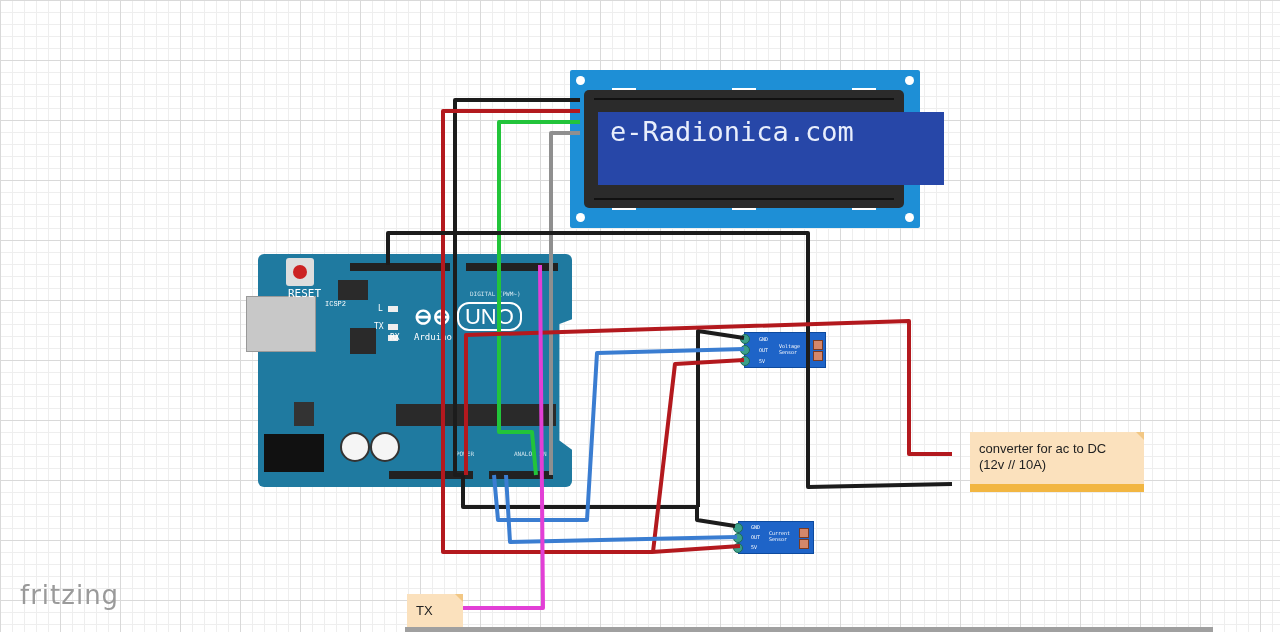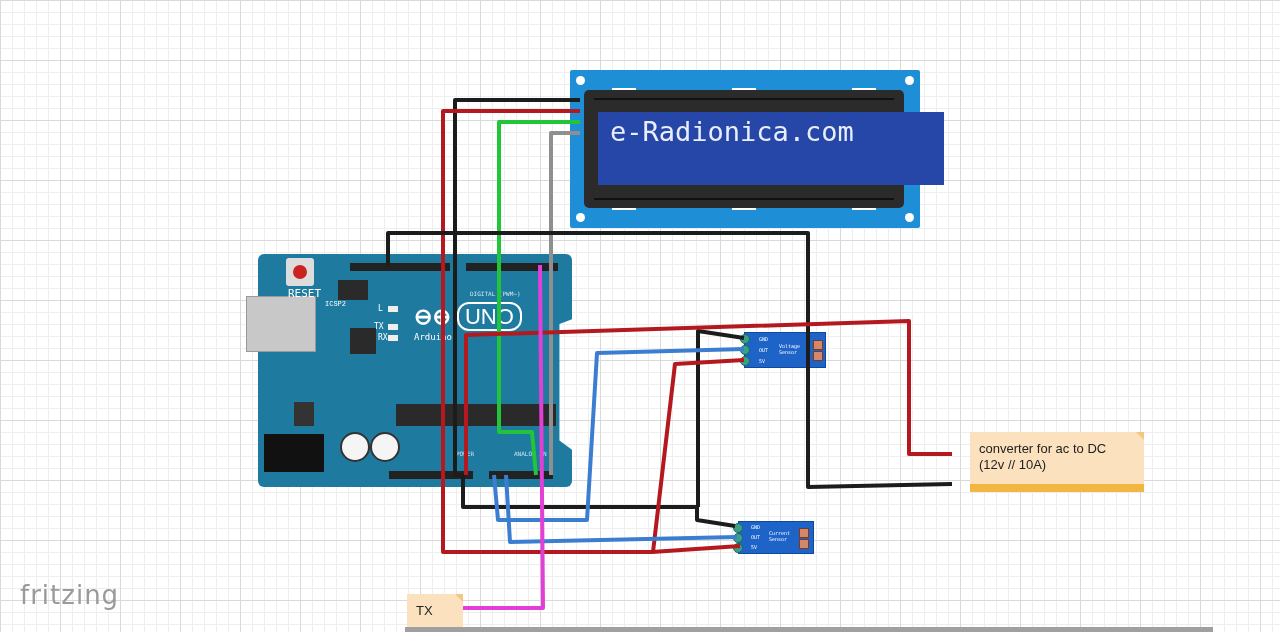--- a/index.html
+++ b/index.html
@@ -103,21 +103,21 @@
   <div class="small-lbl" style="left:224px;top:36px">DIGITAL (PWM~)</div>
   <div class="small-lbl" style="left:210px;top:196px">POWER</div>
   <div class="small-lbl" style="left:268px;top:196px">ANALOG IN</div>
   <div class="logo">⊖⊕ <span style="border:2px solid #fff;border-radius:12px;padding:0 6px;font-weight:normal">UNO</span></div>
   <div class="logo-txt">Arduino</div>
   <div class="led" style="left:142px;top:52px"></div>
   <div class="led-lbl" style="left:132px;top:50px">L</div>
   <div class="led" style="left:142px;top:70px"></div>
   <div class="led-lbl" style="left:128px;top:68px">TX</div>
   <div class="led" style="left:142px;top:81px"></div>
-  <div class="led-lbl" style="left:132px;top:79px">RX</div>
+  <div class="led-lbl" style="left:144px;top:79px">RX</div>
   <div class="chip2"></div>
   <div class="chip"></div>
   <div class="reg"></div>
   <div class="cap" style="left:94px;top:178px"></div>
   <div class="cap" style="left:124px;top:178px"></div>
 </div>
 
 <div class="abs sensor" style="left:744px;top:332px;width:80px;height:34px">
   <span class="pinlbl" style="left:14px;top:3px">GND</span>
   <span class="pinlbl" style="left:14px;top:14px">OUT</span>

